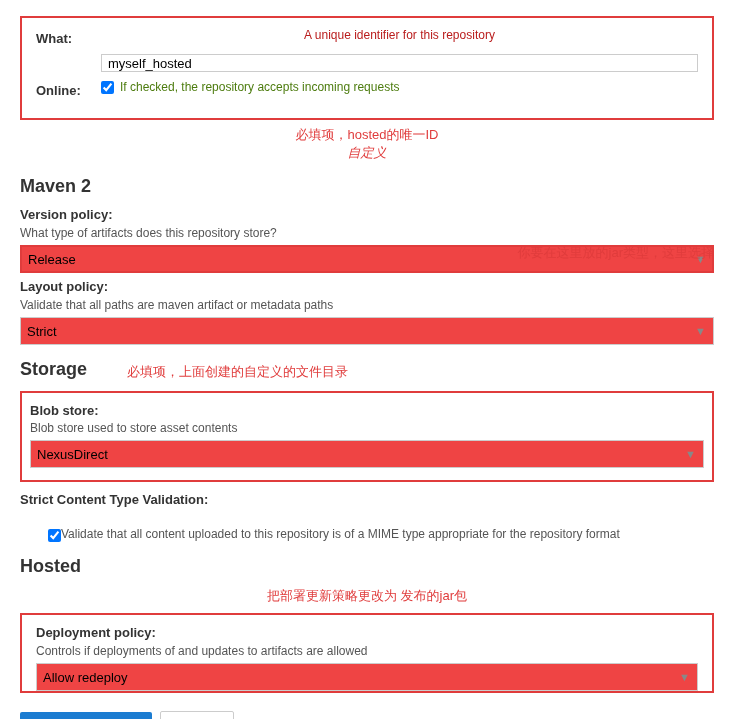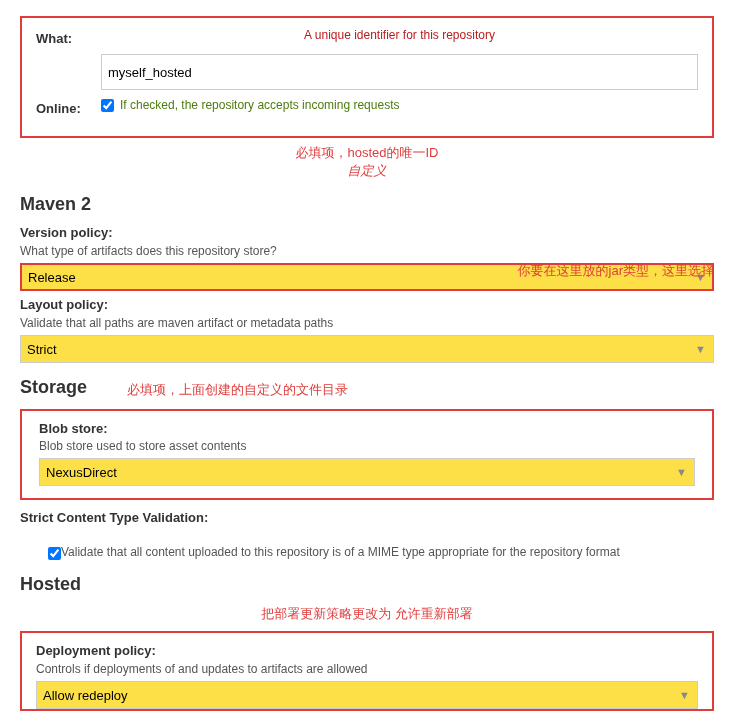--- a/index.html
+++ b/index.html
@@ -40,21 +40,21 @@
       font-size: 12px;
       color: #b91c1c;
       margin-bottom: 12px;
       text-align: center;
     }
     .text-input {
       width: 100%;
       border: 1px solid #ccc;
       padding: 4px 6px;
       font-size: 13px;
-      height: 36px;
+      height: 18px;
     }
     .section-heading {
       font-size: 18px;
       font-weight: bold;
       color: #333;
       margin: 14px 0 10px;
       border-bottom: none;
     }
     .sub-label {
       font-weight: bold;
@@ -70,41 +70,41 @@
       position: relative;
       width: 100%;
     }
     .select-field {
       width: 100%;
       border: 2px solid #e03c3c;
       padding: 4px 28px 4px 6px;
       font-size: 13px;
       height: 28px;
       appearance: none;
-      background: #fde047;
+      background: #ef4444;
       cursor: pointer;
     }
     .select-field.normal-border {
       border: 1px solid #ccc;
     }
     .select-arrow {
       position: absolute;
       right: 8px;
       top: 50%;
       transform: translateY(-50%);
       pointer-events: none;
       color: #888;
       font-size: 11px;
     }
     .layout-section {
       margin-bottom: 6px;
     }
     .storage-box {
       border: 2px solid #e03c3c;
-      padding: 10px 17px 12px;
+      padding: 10px 8px 12px;
       margin-bottom: 10px;
     }
     .storage-label {
       font-weight: bold;
       font-size: 13px;
       margin-bottom: 3px;
     }
     .checkbox-row {
       display: flex;
       align-items: flex-start;
@@ -261,21 +261,21 @@
   <div class="strict-content-section">
     <div class="strict-label">Strict Content Type Validation:</div>
     <div class="checkbox-row">
       <input type="checkbox" checked="" style="">
       <span class="checkbox-text">Validate that all content uploaded to this repository is of a MIME type appropriate for the repository format</span>
     </div>
   </div>
 
   <div class="hosted-section">
     <div class="section-heading">Hosted</div>
-    <div class="deploy-annotation">把部署更新策略更改为  允许重新部署</div>
+    <div class="deploy-annotation">把部署更新策略更改为  发布的jar包</div>
 
     <div class="deploy-box">
       <div class="sub-label">Deployment policy:</div>
       <div class="description-text">Controls if deployments of and updates to artifacts are allowed</div>
       <div class="select-wrapper">
         <select class="select-field normal-border">
           <option>Allow redeploy</option>
           <option>Disable redeploy</option>
           <option>Read-only</option>
         </select>

